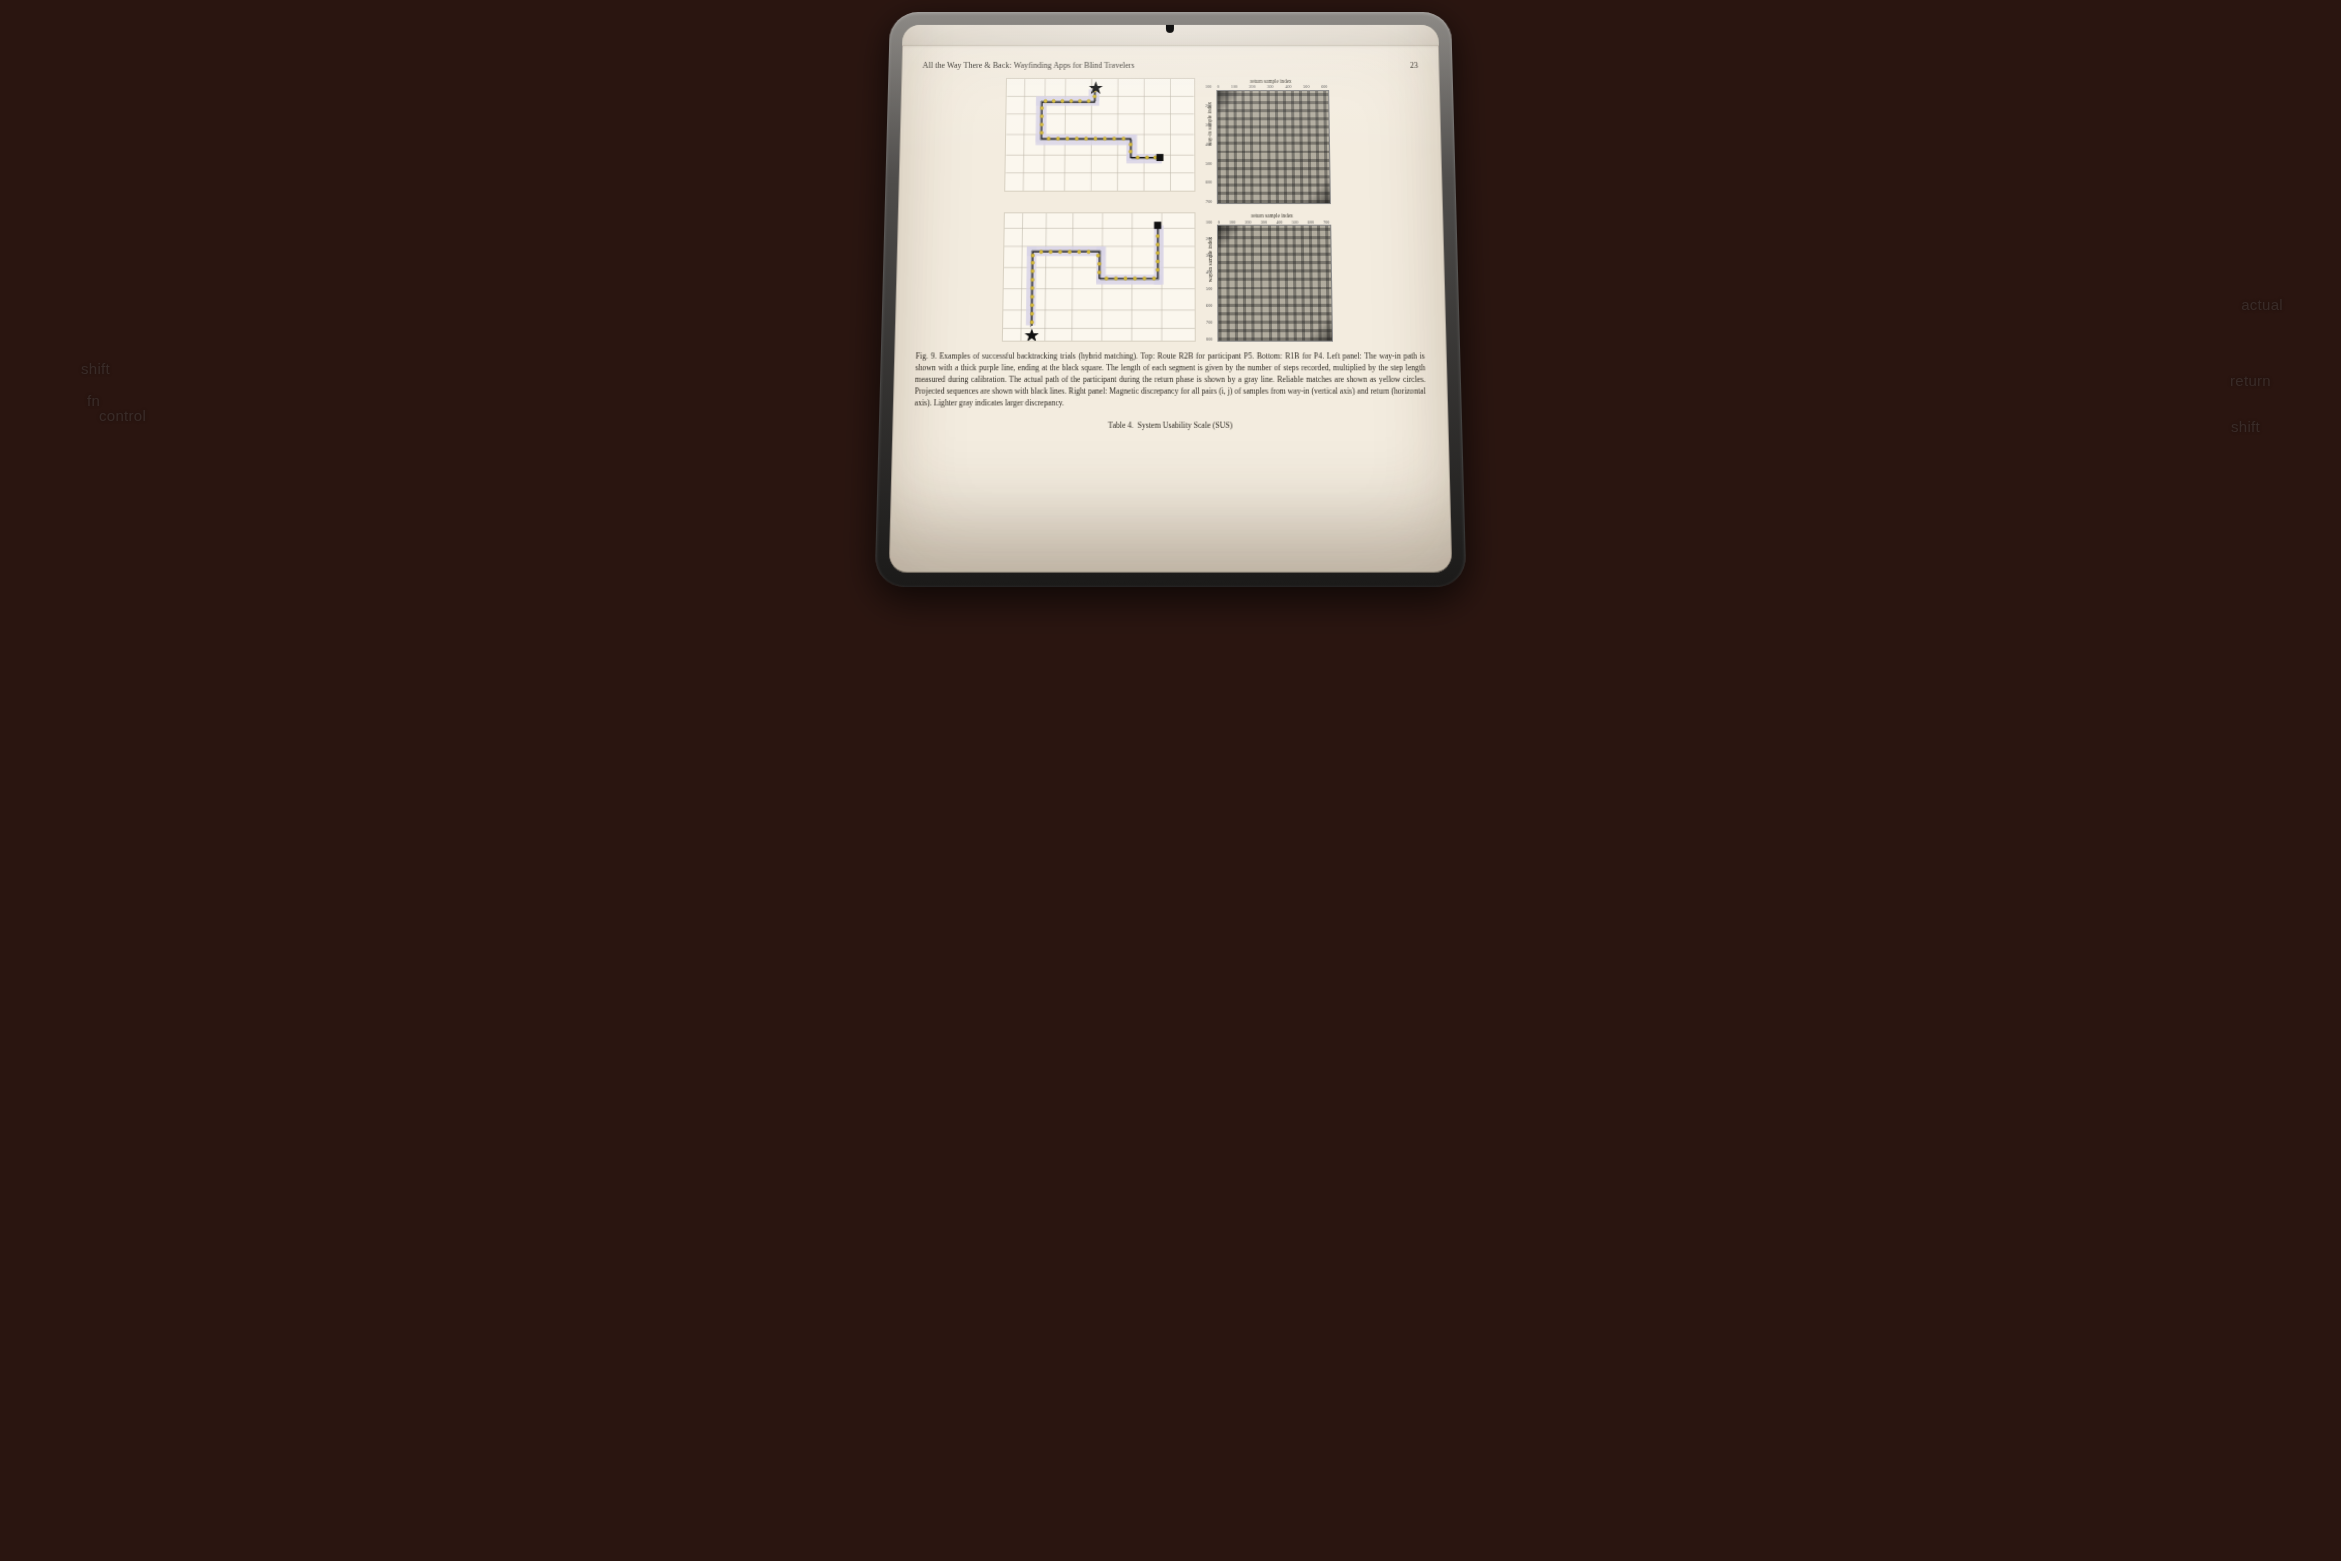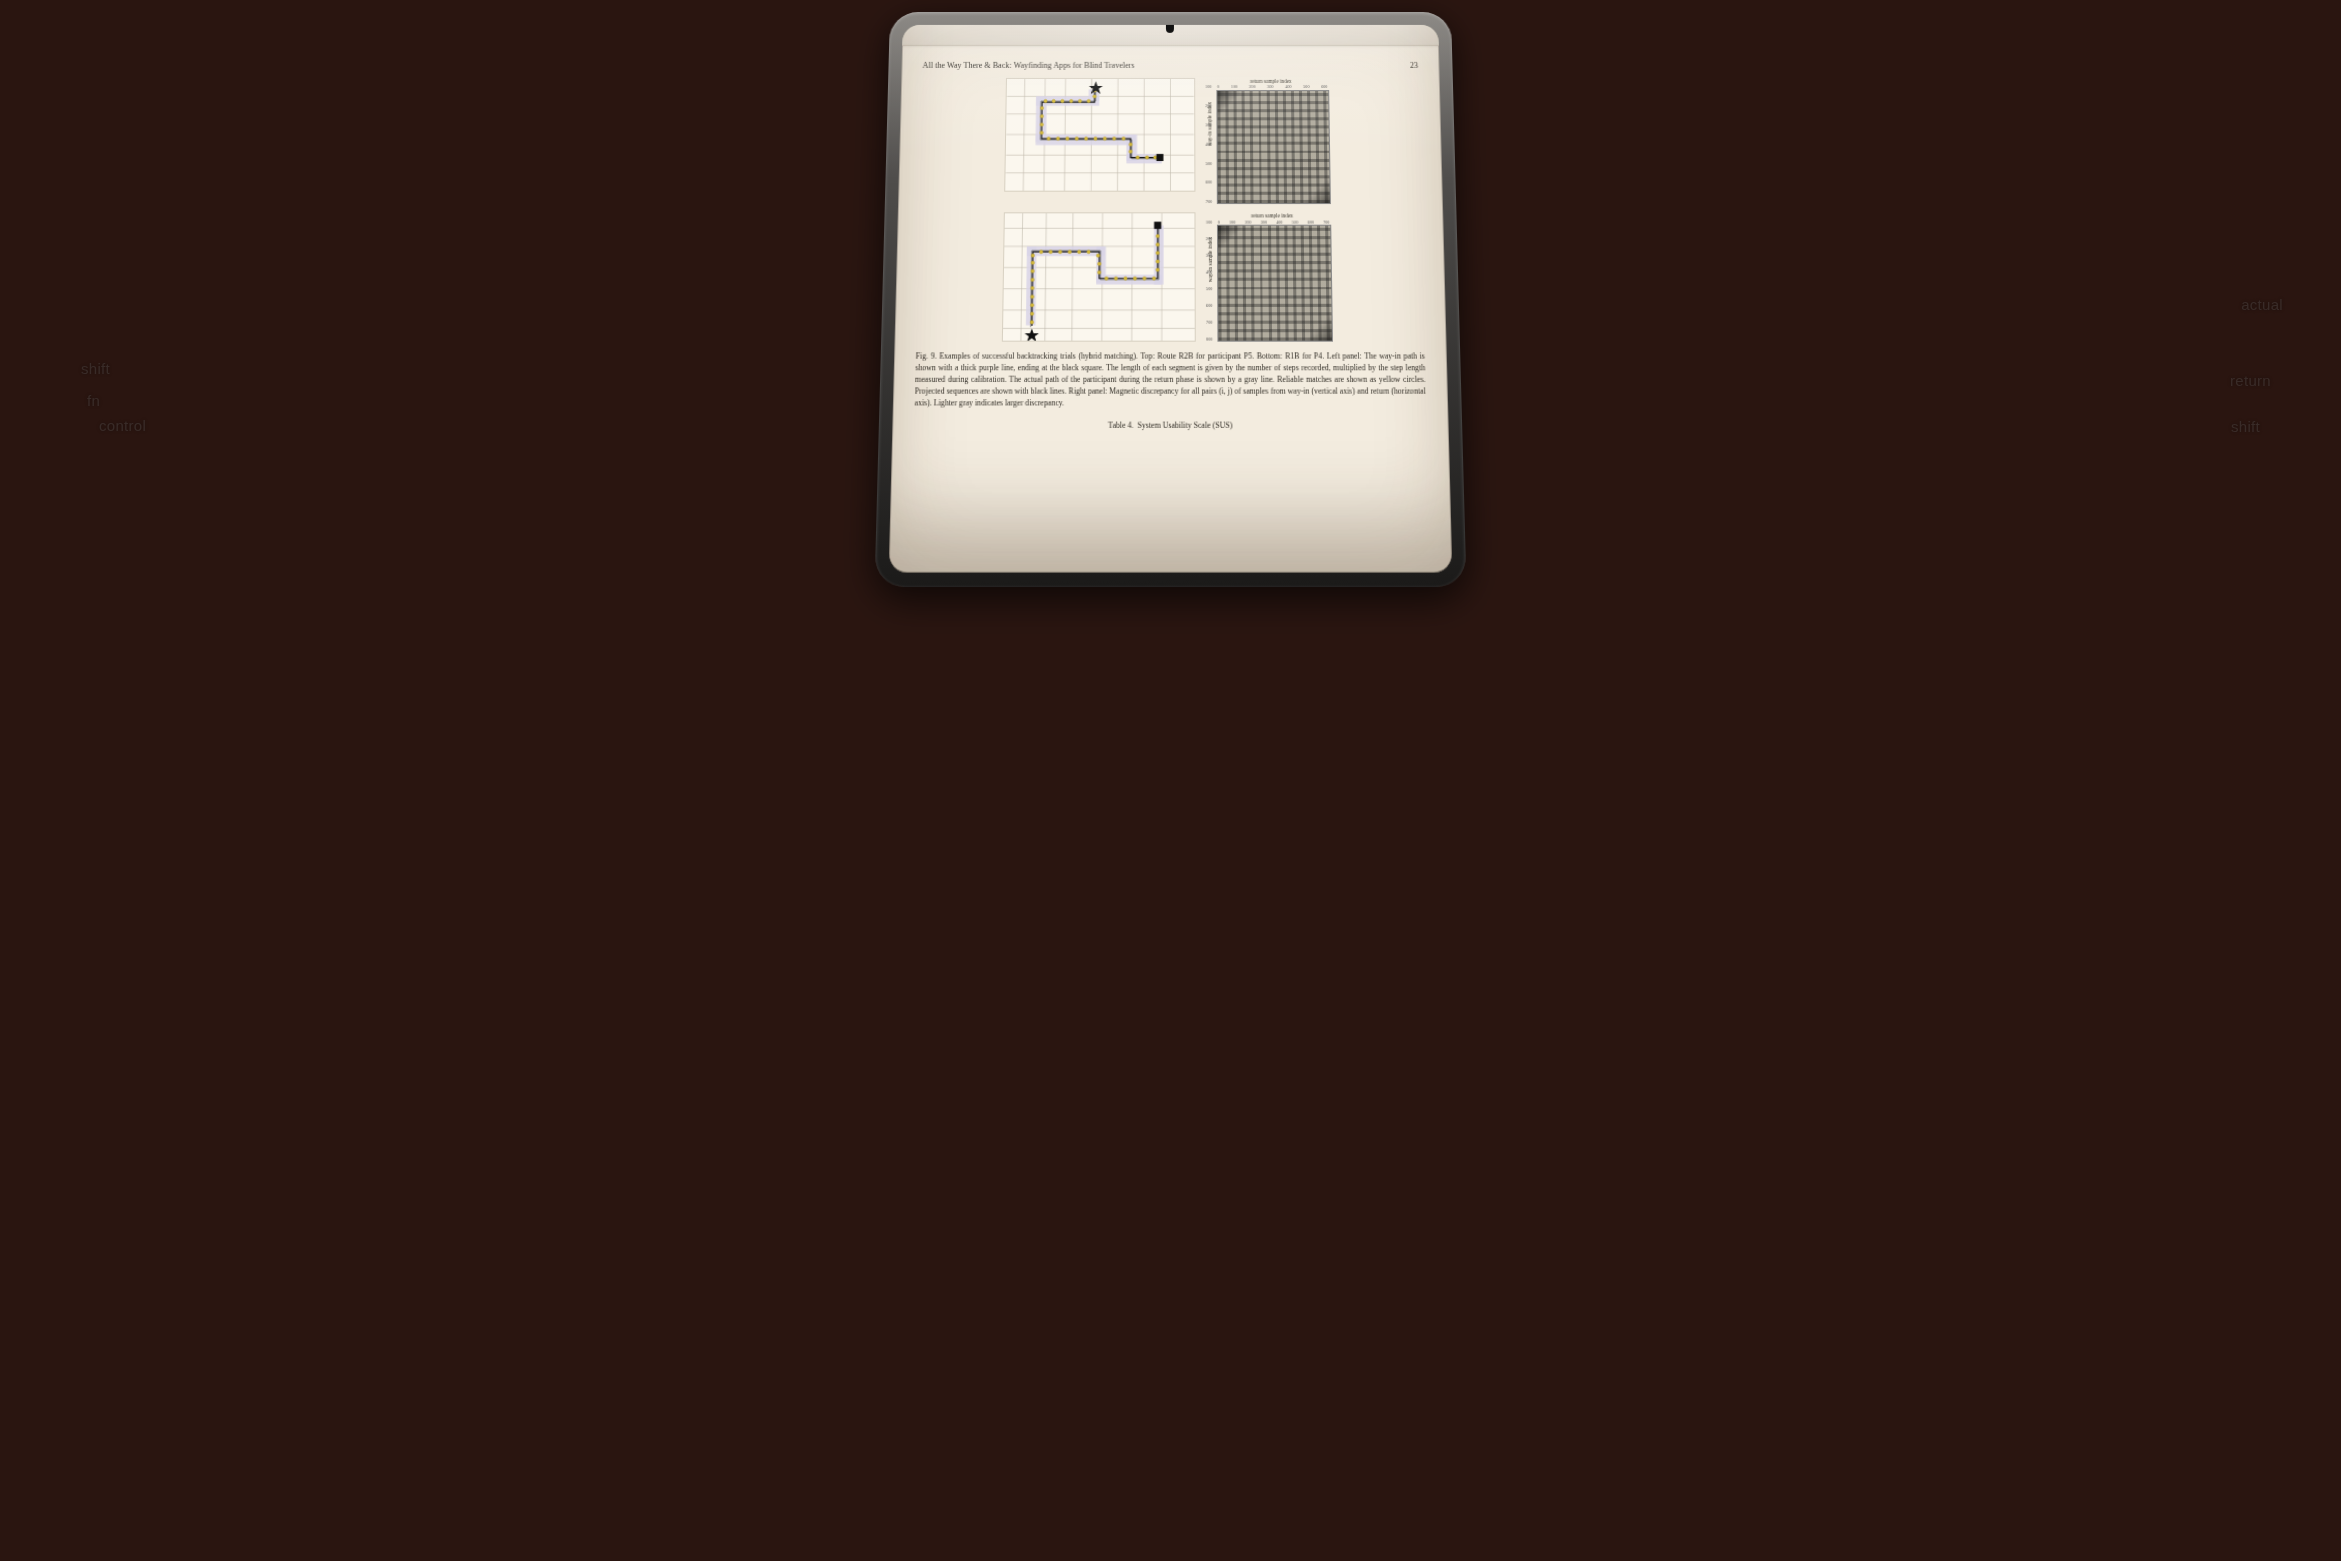--- a/index.html
+++ b/index.html
@@ -11,21 +11,21 @@
     position:relative;
   }
   
   .bg-key{
     position:absolute;color:#555;font-family:Helvetica,Arial,sans-serif;
     font-size:15px;opacity:.35;letter-spacing:0.3px;
     text-shadow:0 0 3.5px #000;
   }
   .bg-key.k1{left:81px;top:360px;} 
   .bg-key.k2{left:87px;top:384px;margin-top:8px;} 
-  .bg-key.k3{left:99px;top:417px;} 
+  .bg-key.k3{left:99px;top:407px;} 
   .bg-key.k4{right:58px;top:296px;} 
   .bg-key.k5{right:70px;top:372px;text-align:center;} 
   .bg-key.k6{right:81px;top:418px;} 
 
   
   .tablet{
     margin-top:11.6px;
     width:535px;height:523px;
     background:linear-gradient(180deg,#8d8a86 0%,#4f4d4b 30%,#1b1a19 100%);
     border-radius:28px;

